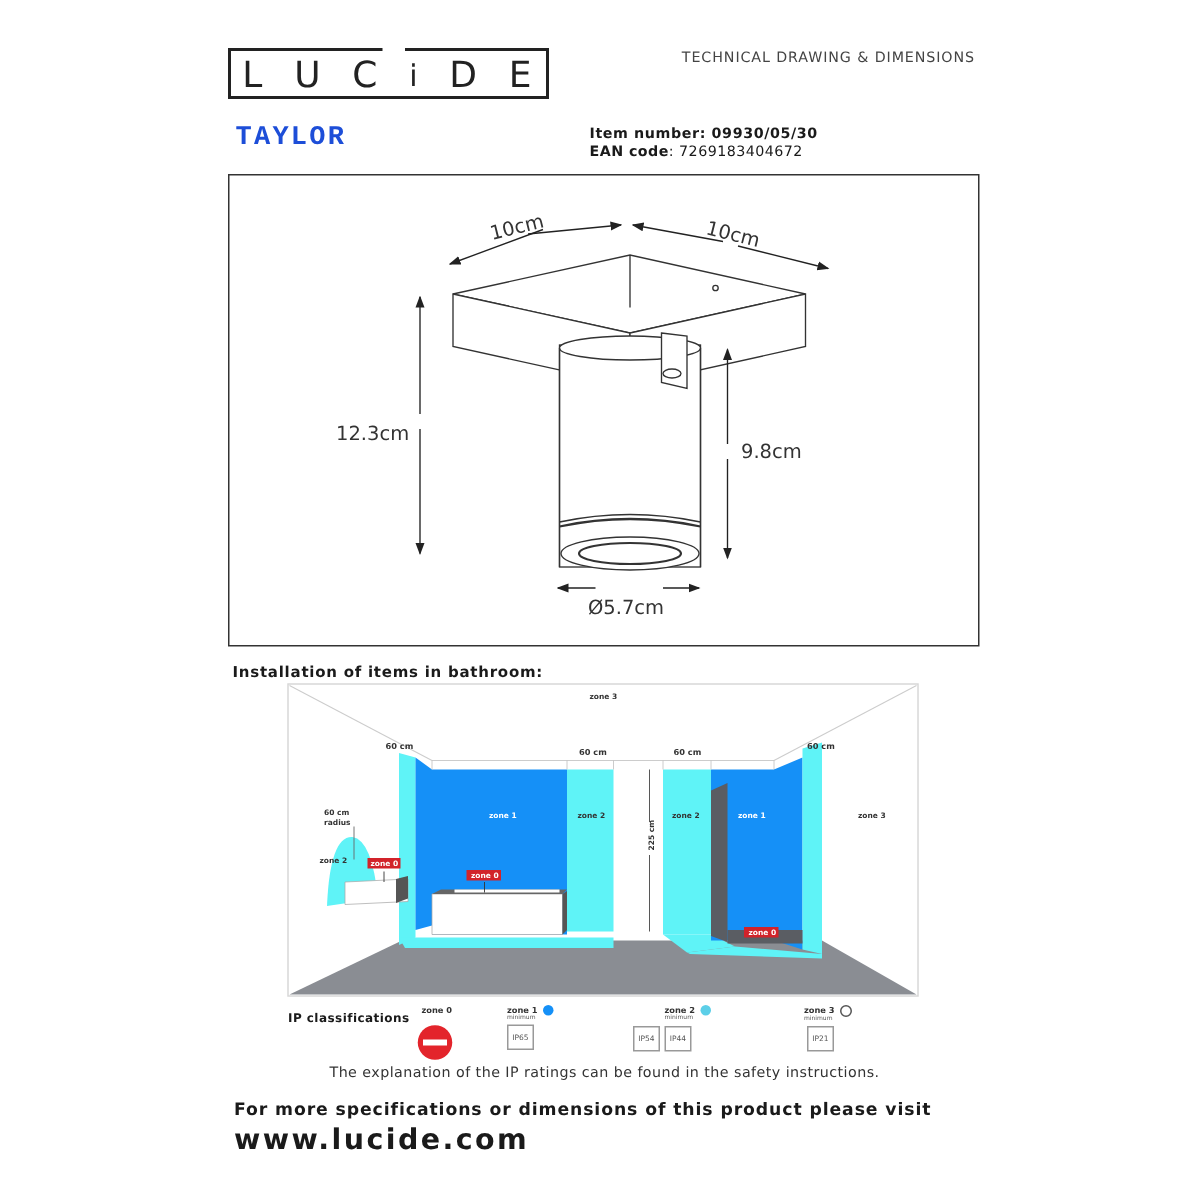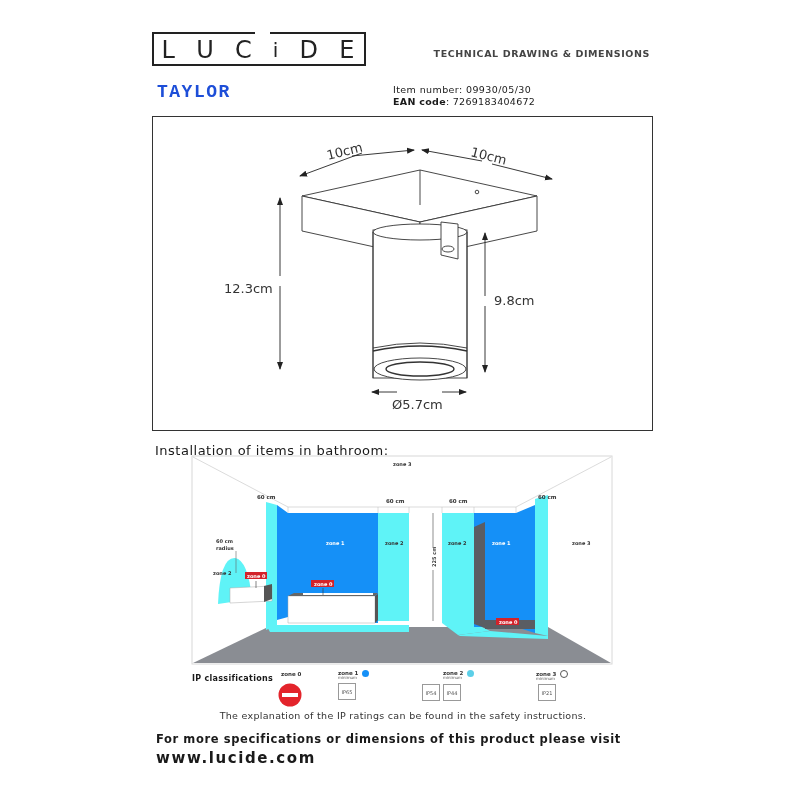--- a/index.html
+++ b/index.html
@@ -3,36 +3,36 @@
   <meta charset="utf-8">
   <style>
     html, body { margin: 0; padding: 0; background: #ffffff; }
     body { width: 800px; height: 800px; position: relative; overflow: hidden; font-family: "DejaVu Sans", sans-serif; color: #1a1a1a; }
     .abs { position: absolute; }
     .logo-box { left: 152px; top: 32px; width: 214px; height: 34px; border: 2px solid #222; border-top: none; box-sizing: border-box; }
     .logo-top-l { left: 152px; top: 32px; width: 103px; height: 2px; background: #222; }
     .logo-top-r { left: 270px; top: 32px; width: 96px; height: 2px; background: #222; }
     .logo-text { left: 152px; top: 34px; width: 214px; height: 32px; display: flex; justify-content: space-around; align-items: center; font-family: "DejaVu Sans", sans-serif; font-weight: 200; font-size: 24px; letter-spacing: 2px; color: #222; }
     .logo-text span { font-weight: normal; -webkit-text-stroke: 0; }
-    .header-right { right: 150px; top: 48px; font-size: 9.5px; letter-spacing: 0.6px; color: #444; font-weight: bold; }
+    .header-right { right: 150px; top: 33px; font-size: 9.5px; letter-spacing: 0.6px; color: #444; }
     .product-name { left: 157px; top: 82px; font-size: 18px; font-weight: bold; letter-spacing: 1.5px; color: #1d4ed8; font-family: Liberation Mono, monospace; }
-    .item-number { left: 393px; top: 84px; font-size: 9.5px; font-weight: normal; letter-spacing: 0.4px; }
+    .item-number { left: 393px; top: 84px; font-size: 9.5px; font-weight: bold; letter-spacing: 0.4px; }
     .ean { left: 393px; top: 96px; font-size: 9.5px; letter-spacing: 0.3px; }
     .ean b { font-weight: bold; text-align: right; }
     .drawing-frame { left: 152px; top: 116px; width: 501px; height: 315px; border: 1.5px solid #333; box-sizing: border-box; }
-    .section-title { left: 155px; top: 443px; font-size: 13px; font-weight: normal; letter-spacing: 0.5px; }
+    .section-title { left: 155px; top: 443px; font-size: 10px; font-weight: bold; letter-spacing: 0.5px; }
     .bath-svg { left: 190px; top: 455px; }
     .ip-label { left: 192px; top: 674px; font-size: 8px; font-weight: bold; letter-spacing: 0.3px; }
     .ip-zone { font-size: 5.5px; font-weight: bold; color: #333; }
     .ip-min { font-size: 4px; color: #555; }
     .ip-box { width: 16px; height: 15px; border: 1px solid #999; font-size: 5px; color: #555; display: flex; align-items: center; justify-content: center; background: #fff; }
     .ip-dot { width: 7px; height: 7px; border-radius: 50%; display: inline-block; vertical-align: middle; margin-left: 2px; }
     .explain { left: 0; width: 806px; top: 710px; text-align: center; font-size: 9.5px; letter-spacing: 0.3px; color: #333; }
     .more-specs { left: 156px; top: 732px; font-size: 11.5px; font-weight: bold; letter-spacing: 0.6px; color: #1a1a1a; }
-    .website { left: 156px; top: 749px; font-size: 15px; font-weight: bold; letter-spacing: 1.6px; color: #1a1a1a; }
+    .website { left: 156px; top: 749px; font-size: 19px; font-weight: bold; letter-spacing: 1.6px; color: #1a1a1a; }
     .dim { font-family: "DejaVu Sans", sans-serif; font-size: 13px; fill: #333; }
     .zlabel { font-family: "DejaVu Sans", sans-serif; font-size: 5px; fill: #333; font-weight: bold; }
     .zlabel-w { font-family: "DejaVu Sans", sans-serif; font-size: 5px; fill: #ffffff; font-weight: bold; }
     .zdim { font-family: "DejaVu Sans", sans-serif; font-size: 5.5px; fill: #333; font-weight: bold; }
   </style>
 </head>
 <body>
 
 <div class="abs logo-top-l"></div>
 <div class="abs logo-top-r"></div>

